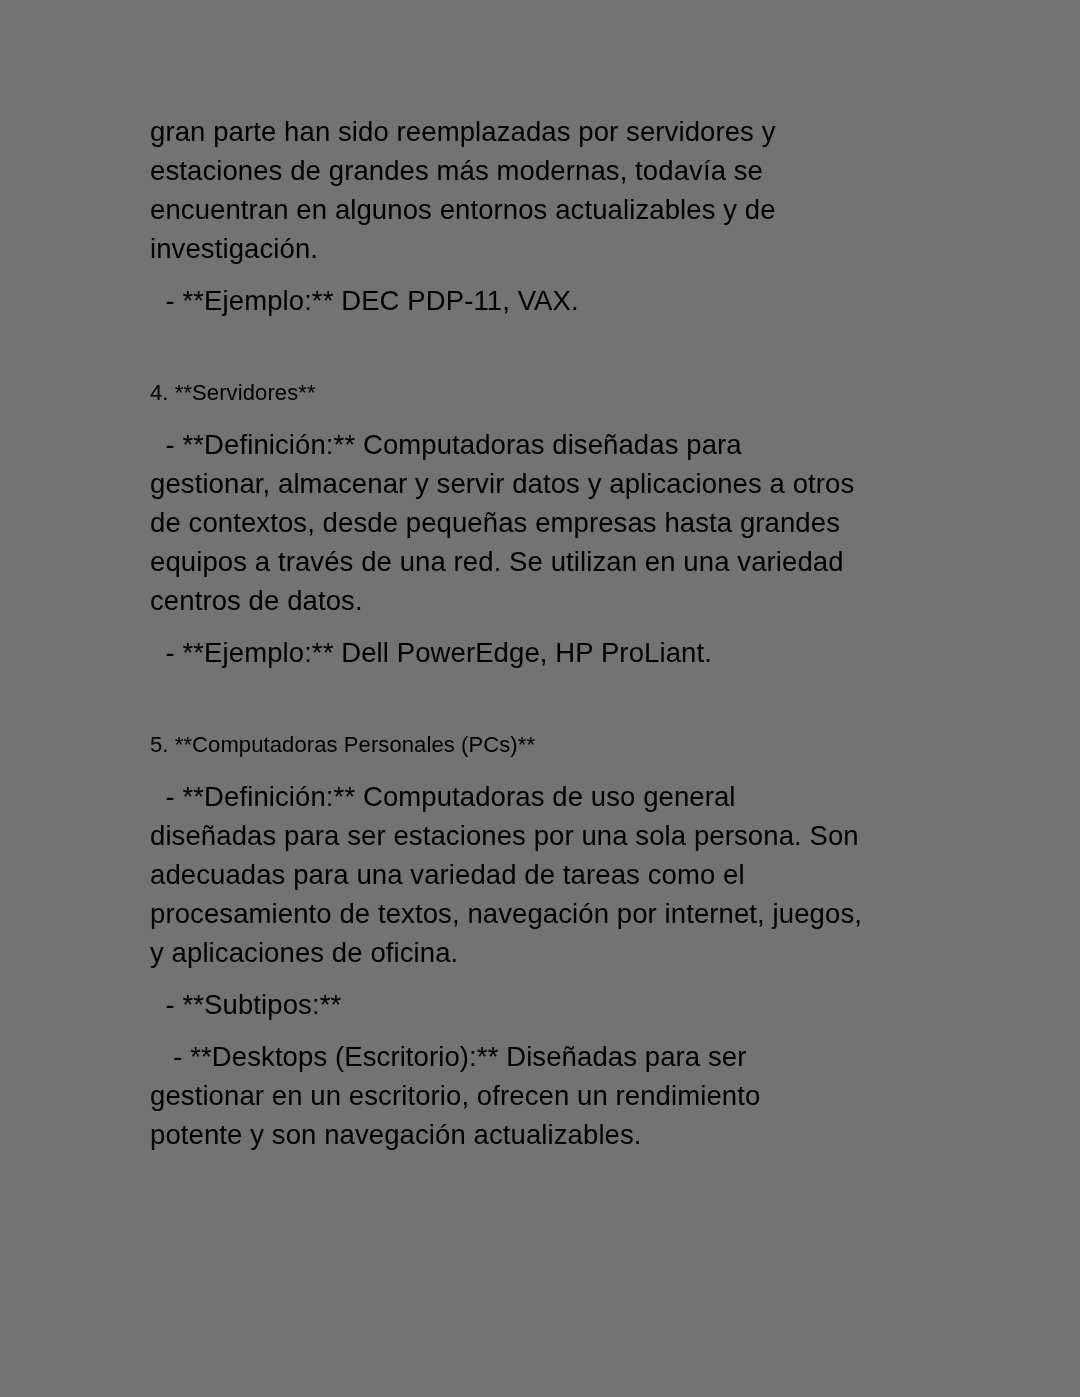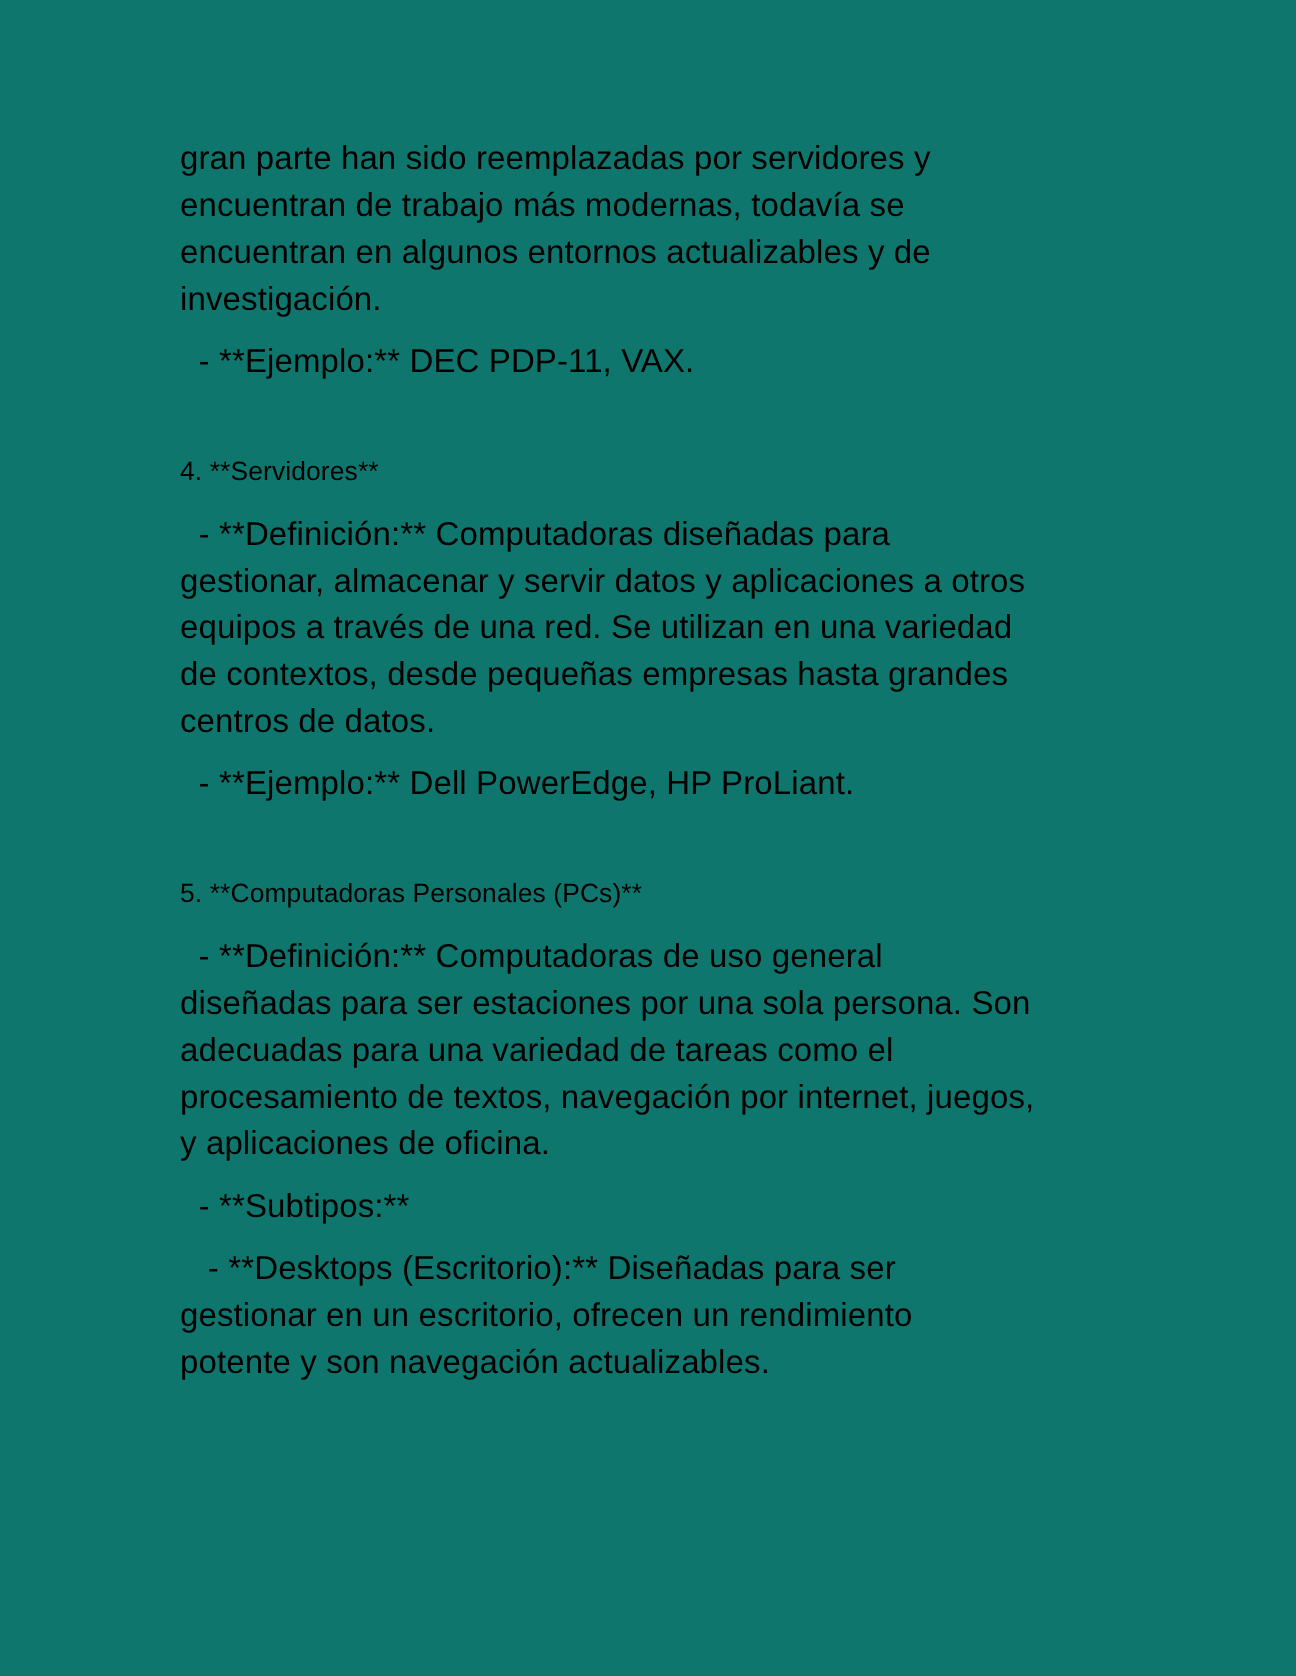--- a/index.html
+++ b/index.html
@@ -12,21 +12,21 @@
     width: 1080px;
     height: 1397px;
     font-family: "Liberation Sans", "DejaVu Sans", sans-serif;
     color: #000000;
     -webkit-font-smoothing: antialiased;
   }
   .page {
     position: relative;
     width: 1080px;
     height: 1397px;
-    background: #0f766e;
+    background: #737373;
     box-sizing: border-box;
     padding: 112px 145px 0 150px;
   }
   .doc-body {
     width: 790px;
   }
   
   .block {
     margin: 0 0 13px 0;
   }
@@ -52,38 +52,38 @@
   .gap-para { margin-top: 7px; }
 </style>
 </head>
 <body>
 
 <div class="page">
   <div class="doc-body">
 
     <div class="block">
       <span class="ln">gran parte han sido reemplazadas por servidores y</span>
-      <span class="ln">encuentran de trabajo más modernas, todavía se</span>
+      <span class="ln">estaciones de grandes más modernas, todavía se</span>
       <span class="ln">encuentran en algunos entornos actualizables y de</span>
       <span class="ln">investigación.</span>
     </div>
 
     <div class="block gap-para">
       <span class="ln">  - **Ejemplo:** DEC PDP-11, VAX.</span>
     </div>
 
     <div class="block heading spacer-section">
       <span class="ln">4. **Servidores**</span>
     </div>
 
     <div class="block gap-para">
       <span class="ln">  - **Definición:** Computadoras diseñadas para</span>
       <span class="ln">gestionar, almacenar y servir datos y aplicaciones a otros</span>
+      <span class="ln">de contextos, desde pequeñas empresas hasta grandes</span>
       <span class="ln">equipos a través de una red. Se utilizan en una variedad</span>
-      <span class="ln">de contextos, desde pequeñas empresas hasta grandes</span>
       <span class="ln">centros de datos.</span>
     </div>
 
     <div class="block gap-para">
       <span class="ln">  - **Ejemplo:** Dell PowerEdge, HP ProLiant.</span>
     </div>
 
     <div class="block heading spacer-section">
       <span class="ln">5. **Computadoras Personales (PCs)**</span>
     </div>

